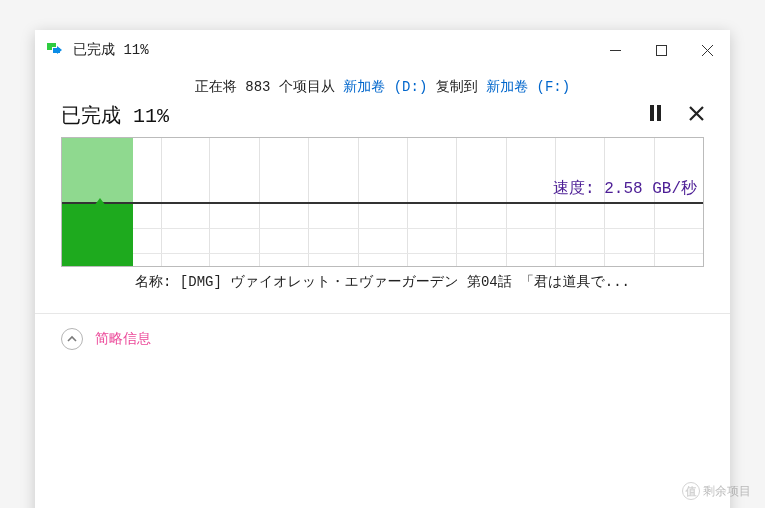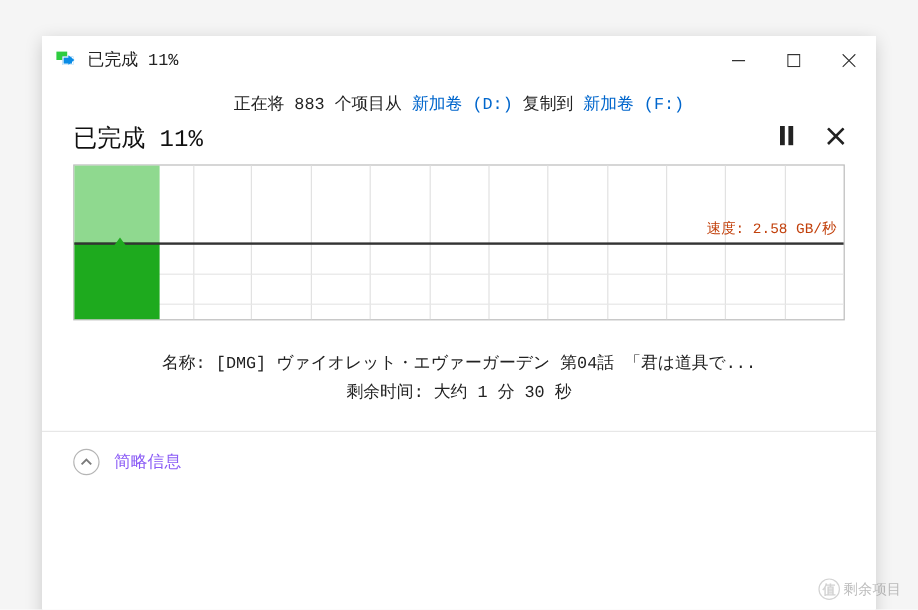--- a/index.html
+++ b/index.html
@@ -52,27 +52,27 @@
   position:relative; width:100%; height:130px;
   border:1px solid #bbb; background:#fff;
 }
 .chart-grid { position:absolute; inset:0; }
 .chart-grid .v { position:absolute; top:0; bottom:0; width:1px; background:#e2e2e2; }
 .chart-grid .h { position:absolute; left:0; right:0; height:1px; background:#e6e6e6; }
 .chart-mid { position:absolute; left:0; right:0; top:50%; height:1.5px; background:#333; }
 .fill-top { position:absolute; left:0; top:0; height:50%; background:#8fd98f; }
 .fill-bot { position:absolute; left:0; top:50%; height:50%; background:#1eaa1e; }
 .notch { position:absolute; top:50%; transform:translateY(-50%); width:0;height:0;border-left:6px solid transparent;border-right:6px solid transparent;border-bottom:8px solid #1eaa1e; }
-.speed-label { position:absolute; right:6px; bottom:52%; font-size:12px; color:#c2410c; background:transparent; }
-.details { margin-top:26px; font-size:14px; color:#222; line-height:1.7; }
+.speed-label { position:absolute; right:6px; bottom:52%; font-size:16px; color:#4c1d95; background:transparent; }
+.details { margin-top:4px; font-size:14px; color:#222; line-height:1.7; }
 .details .row { white-space:nowrap; overflow:hidden; text-overflow:ellipsis; max-width:100%; }
 .footer { border-top:1px solid #e7e7e7; margin-top:18px; padding:14px 26px; display:flex; align-items:center; gap:12px; }
 .chev { width:22px; height:22px; border:1px solid #b5b5b5; border-radius:50%; display:flex; align-items:center; justify-content:center; cursor:pointer; }
 .chev svg { width:10px; height:10px; stroke:#7a7a7a; stroke-width:1.6; fill:none; }
-.footer-label { font-size:14px; color:#8b5cf6; }
+.footer-label { font-size:14px; color:#ec4899; }
 .watermark { position:absolute; right:14px; bottom:8px; color:#999; font-size:12px; letter-spacing:0; opacity:.65; display:flex; align-items:center; gap:3px; font-family:sans-serif;}
 .watermark .logo { width:18px;height:18px;border-radius:50%;border:1.5px solid #bbb;display:inline-flex;align-items:center;justify-content:center;font-size:11px;color:#bbb;font-weight:bold;}
 </style>
 </head>
 <body>
 
 <div class="window">
 
   <div class="titlebar">
     <div class="title-icon">
@@ -143,23 +143,20 @@
       <div class="fill-bot" style="width:11%"></div>
       <div class="chart-mid"></div>
       <div class="notch" style="left:5%"></div>
       <div class="speed-label">速度: 2.58 GB/秒</div>
     </div>
 
     <div class="details">
       <div class="row">
         <span>名称: </span><span>[DMG] ヴァイオレット・エヴァーガーデン 第04話 「君は道具で...</span>
       </div>
-      <div class="row">
-        <span>剩余时间: </span><span>大约 1 分 30 秒</span>
-      </div>
     </div>
   </div>
 
   <div class="footer">
     <div class="chev">
       <svg viewBox="0 0 10 10">
           <path d="M1 7 L5 3 L9 7"></path>
         </svg>
     </div>
     <div class="footer-label">简略信息</div>

